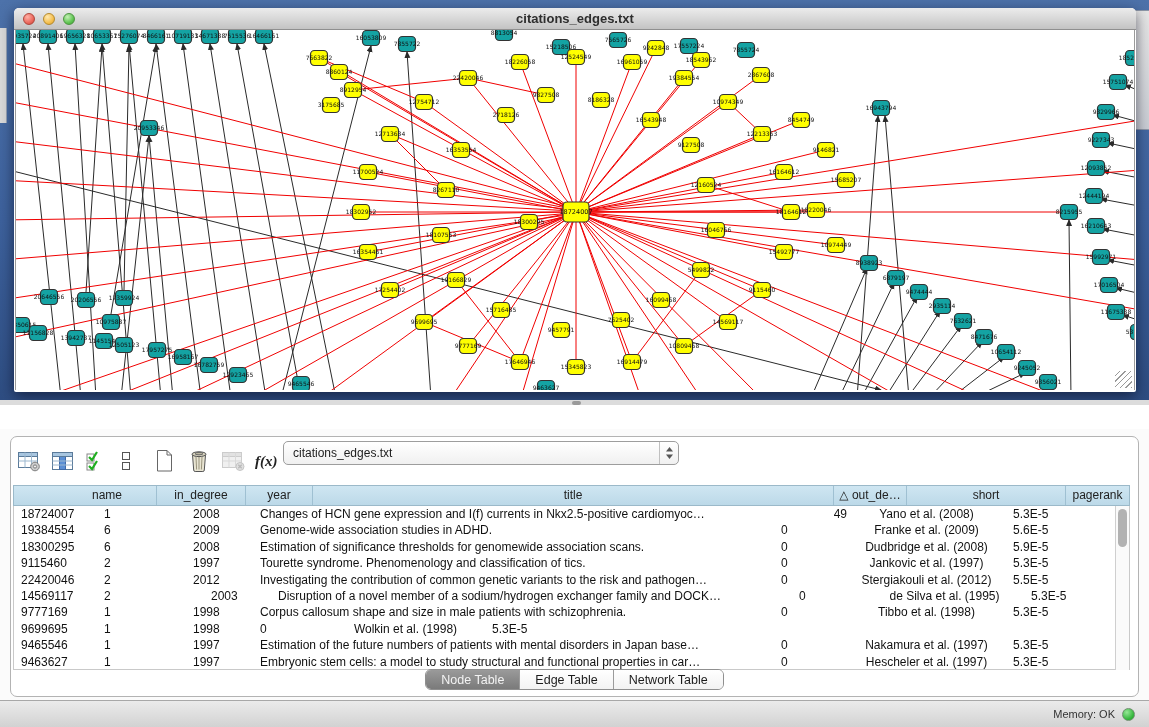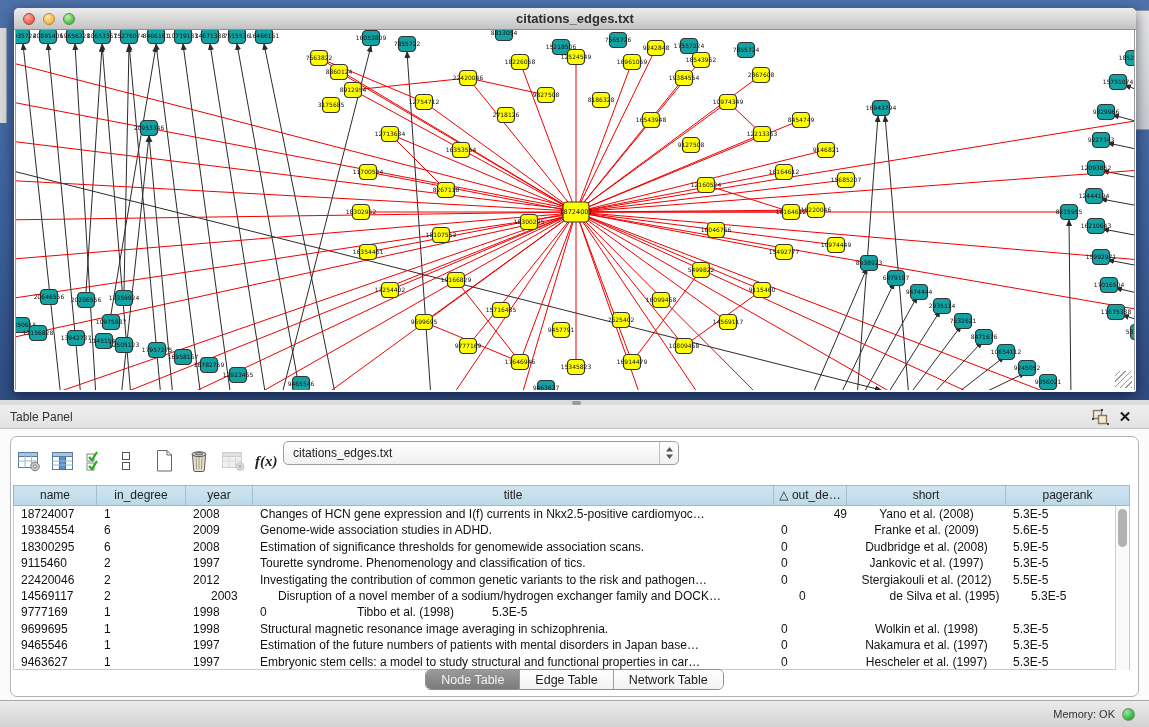--- a/index.html
+++ b/index.html
@@ -672,33 +672,20 @@
         <div class="resize-corner"></div>
       </div>
     </div>
   </div>
 
   <div class="table-panel">
     <div class="splitter">
         <span class="grip"></span>
       </div>
 
-    <div class="panel-header">
-      <span class="panel-title">Table Panel</span>
-      <span class="float-btn">
-        <svg width="17" height="16" viewBox="0 0 17 16">
-          <rect x="1.5" y="1.5" width="8" height="8" fill="none" stroke="#8a7b4e" stroke-width="1.4"></rect>
-          <rect x="6.5" y="6.5" width="8" height="8" fill="#efe9d8" stroke="#8a7b4e" stroke-width="1.4"></rect>
-          <rect x="0" y="9" width="2" height="2" fill="#27406e"></rect>
-          <rect x="9" y="0" width="2" height="2" fill="#27406e"></rect>
-          <rect x="15" y="14" width="2" height="2" fill="#27406e"></rect>
-        </svg>
-      </span>
-      <span class="close-btn">✕</span>
-    </div>
 
     <div class="panel-body">
       <div class="content-box">
 
         <div class="toolbar" id="toolbar-icons">
             <div class="tool-btn">
               <svg width="25" height="22" viewBox="0 0 25 22">
                 <rect x="1.5" y="2.5" width="19" height="15" fill="#fff" stroke="#5b7b9a"></rect>
                 <rect x="1.5" y="2.5" width="19" height="4" fill="#a8c6e0" stroke="#5b7b9a"></rect>
                 <line x1="8" y1="2.5" x2="8" y2="17.5" stroke="#9db8cf"></line>
@@ -768,21 +755,21 @@
           <span class="stepper">
             <svg width="9" height="14" viewBox="0 0 9 14">
               <path d="M4.5 1 L8 5.5 L1 5.5 z" fill="#555"></path>
               <path d="M4.5 13 L8 8.5 L1 8.5 z" fill="#555"></path>
             </svg>
           </span>
         </div>
 
         <div class="ntable">
           <div class="thead" id="thead">
-              <div class="th" style="width: 83px;">name</div>
+              <div class="th" style="width: 99px; margin-left: 44px;">name</div>
               <div class="th" style="width: 89px;">in_degree</div>
               <div class="th" style="width: 67px;">year</div>
               <div class="th" style="width: 521px;">title</div>
               <div class="th" style="width: 73px;">△ out_de…</div>
               <div class="th" style="width: 159px;">short</div>
               <div class="th" style="width: 100px; flex: 1 1 0%; border-right: none;">pagerank</div>
             </div>
           <div class="tbody" id="tbody">
               <div class="tr">
                 <div class="td" style="width: 83px;">18724007</div>
@@ -835,29 +822,29 @@
                 <div class="td" style="width: 67px; margin-left: 18px;">2003</div>
                 <div class="td" style="width: 521px;">Disruption of a novel member of a sodium/hydrogen exchanger family and DOCK…</div>
                 <div class="td" style="width: 73px;">0</div>
                 <div class="td center" style="width: 159px;">de Silva et al. (1995)</div>
                 <div class="td" style="width: 100px; flex: 1 1 0%;">5.3E-5</div>
               </div>
               <div class="tr">
                 <div class="td" style="width: 83px;">9777169</div>
                 <div class="td" style="width: 89px;">1</div>
                 <div class="td" style="width: 67px;">1998</div>
+                <div class="td" style="width: 521px;">Corpus callosum shape and size in male patients with schizophrenia.</div>
                 <div class="td" style="width: 73px;">0</div>
                 <div class="td center" style="width: 159px;">Tibbo et al. (1998)</div>
                 <div class="td" style="width: 100px; flex: 1 1 0%;">5.3E-5</div>
               </div>
               <div class="tr">
                 <div class="td" style="width: 83px;">9699695</div>
                 <div class="td" style="width: 89px;">1</div>
                 <div class="td" style="width: 67px;">1998</div>
-                <div class="td" style="width: 521px;">Structural magnetic resonance image averaging in schizophrenia.</div>
                 <div class="td" style="width: 73px;">0</div>
                 <div class="td center" style="width: 159px;">Wolkin et al. (1998)</div>
                 <div class="td" style="width: 100px; flex: 1 1 0%;">5.3E-5</div>
               </div>
               <div class="tr">
                 <div class="td" style="width: 83px;">9465546</div>
                 <div class="td" style="width: 89px;">1</div>
                 <div class="td" style="width: 67px;">1997</div>
                 <div class="td" style="width: 521px;">Estimation of the future numbers of patients with mental disorders in Japan base…</div>
                 <div class="td" style="width: 73px;">0</div>

